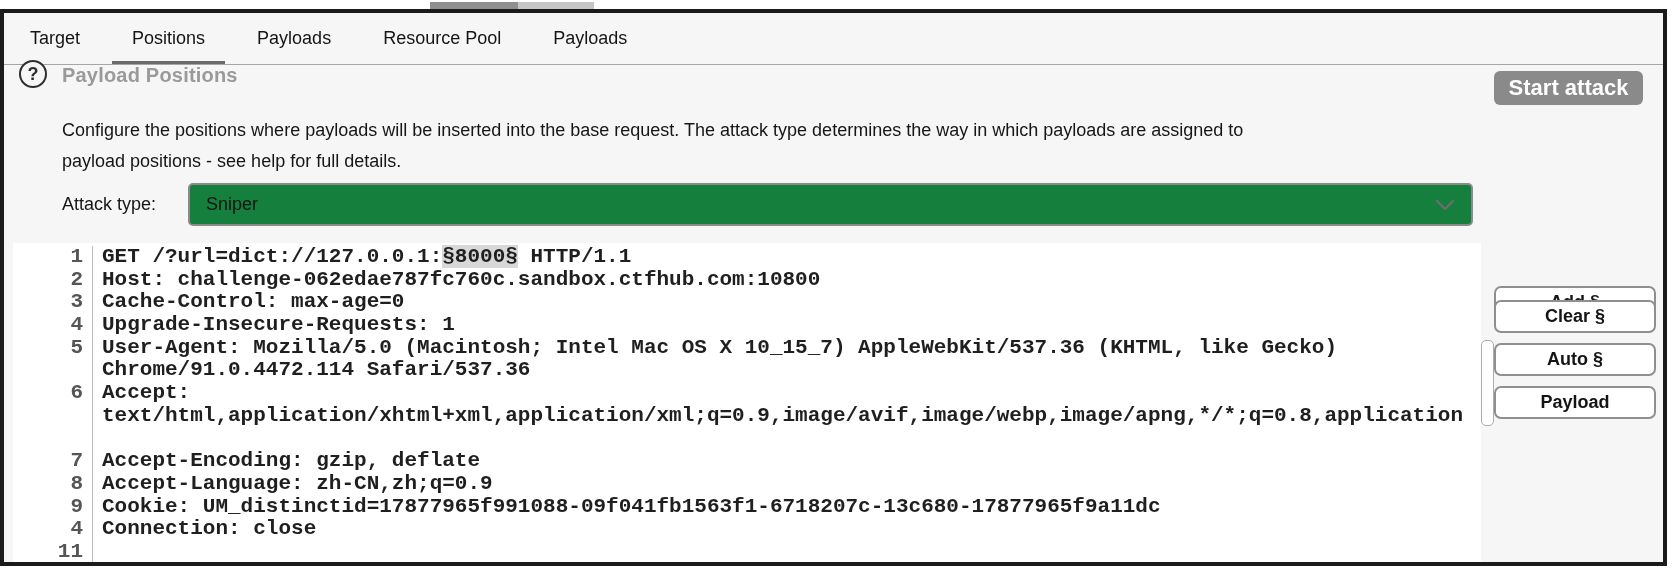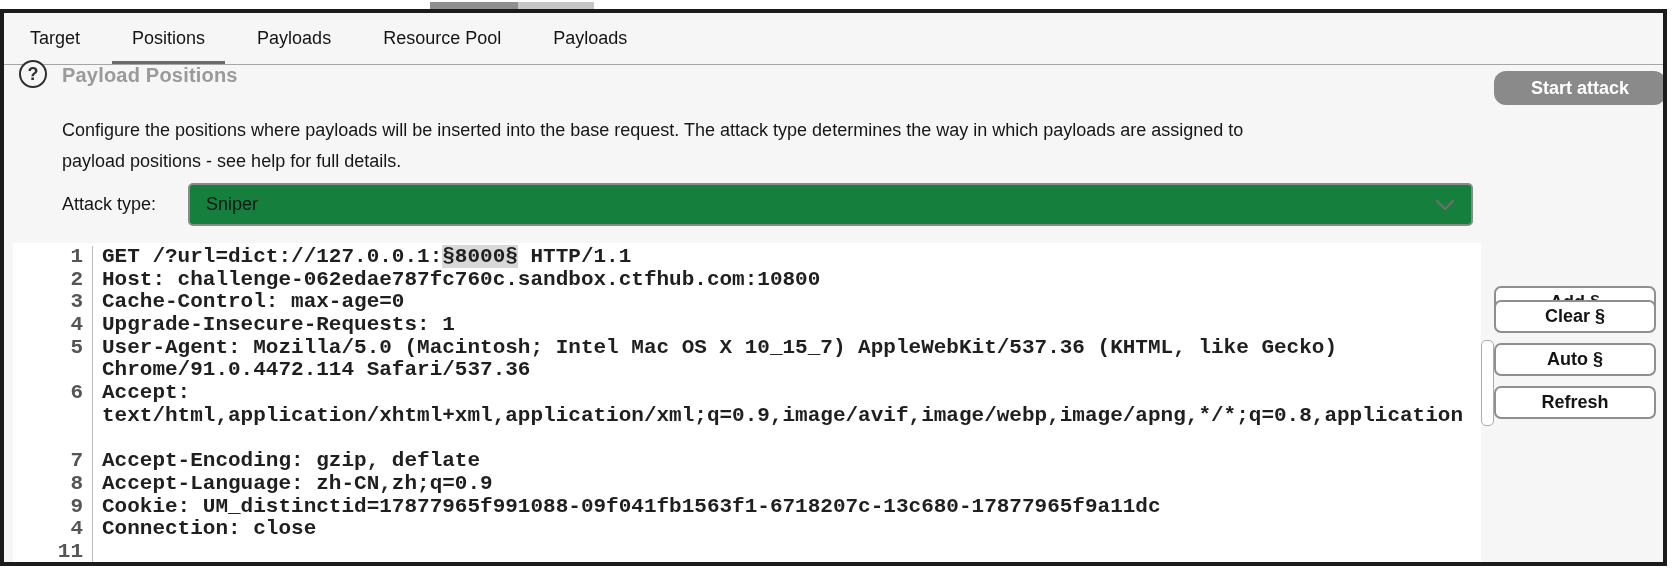--- a/index.html
+++ b/index.html
@@ -10,21 +10,21 @@
   .frame { position:absolute; left:0; top:9px; width:1667px; height:557px; border:4px solid #1b1b1b; background:#f6f6f6; overflow:hidden; }
 
   
   .tab-row { position:absolute; left:0; top:0; width:100%; height:52px; display:flex; align-items:stretch; padding-left:6px; border-bottom:1px solid #a6a6a6; column-gap:12px; }
   .tab { display:flex; align-items:center; padding:0 20px; font-size:18px; color:#141414; cursor:default; }
   .tab.selected { box-shadow: inset 0 -3px 0 #6b6b6b; }
 
   
   .help-icon { position:absolute; left:15px; top:47px; width:28px; height:28px; border:2.5px solid #2e2e2e; border-radius:50%; display:flex; align-items:center; justify-content:center; font-size:18px; font-weight:700; color:#2e2e2e; background:#f6f6f6; }
   .panel-title { position:absolute; left:58px; top:51px; font-size:20px; font-weight:700; color:#9a9a9a; letter-spacing:0.2px; }
-  .start-attack { position:absolute; left:1490px; top:58px; width:172px; height:34px; background:#8a8a8a; border:none; border-radius:12px; color:#ffffff; font-size:18px; font-weight:700; font-family:"Liberation Sans", sans-serif; }
+  .start-attack { position:absolute; left:1490px; top:58px; width:149px; height:34px; background:#8a8a8a; border:none; border-radius:6px; color:#ffffff; font-size:22px; font-weight:700; font-family:"Liberation Sans", sans-serif; }
 
   
   .desc { position:absolute; left:58px; top:102px; width:1330px; font-size:18px; line-height:31px; color:#161616; }
 
   
   .attack-label { position:absolute; left:58px; top:181px; font-size:18px; color:#161616; }
   .attack-select { position:absolute; left:184px; top:170px; width:1285px; height:43px; background:#15803d; border:2px solid #8a8a8a; border-radius:5px; display:flex; align-items:center; padding:0 16px; font-size:18px; color:#141414; }
   .attack-select .value { flex:1; }
   .chevron { width:20px; height:12px; }
 
@@ -88,15 +88,15 @@
       <div class="ed-row"><span class="ed-num">8</span><span class="ed-line"><span>Accept-Language: zh-CN,zh;q=0.9</span></span></div>
       <div class="ed-row"><span class="ed-num">9</span><span class="ed-line"><span>Cookie: UM_distinctid=17877965f991088-09f041fb1563f1-6718207c-13c680-17877965f9a11dc</span></span></div>
       <div class="ed-row"><span class="ed-num">4</span><span class="ed-line"><span>Connection: close</span></span></div>
       <div class="ed-row"><span class="ed-num">11</span><span class="ed-line"><span></span></span></div>
     </div>
   <div class="editor-scrollbar"></div>
 
   <button class="side-btn b0">Add §</button>
   <button class="side-btn b1">Clear §</button>
   <button class="side-btn b2">Auto §</button>
-  <button class="side-btn b3">Refresh</button>
+  <button class="side-btn b3">Payload</button>
 
 </div>
 
 </body></html>

